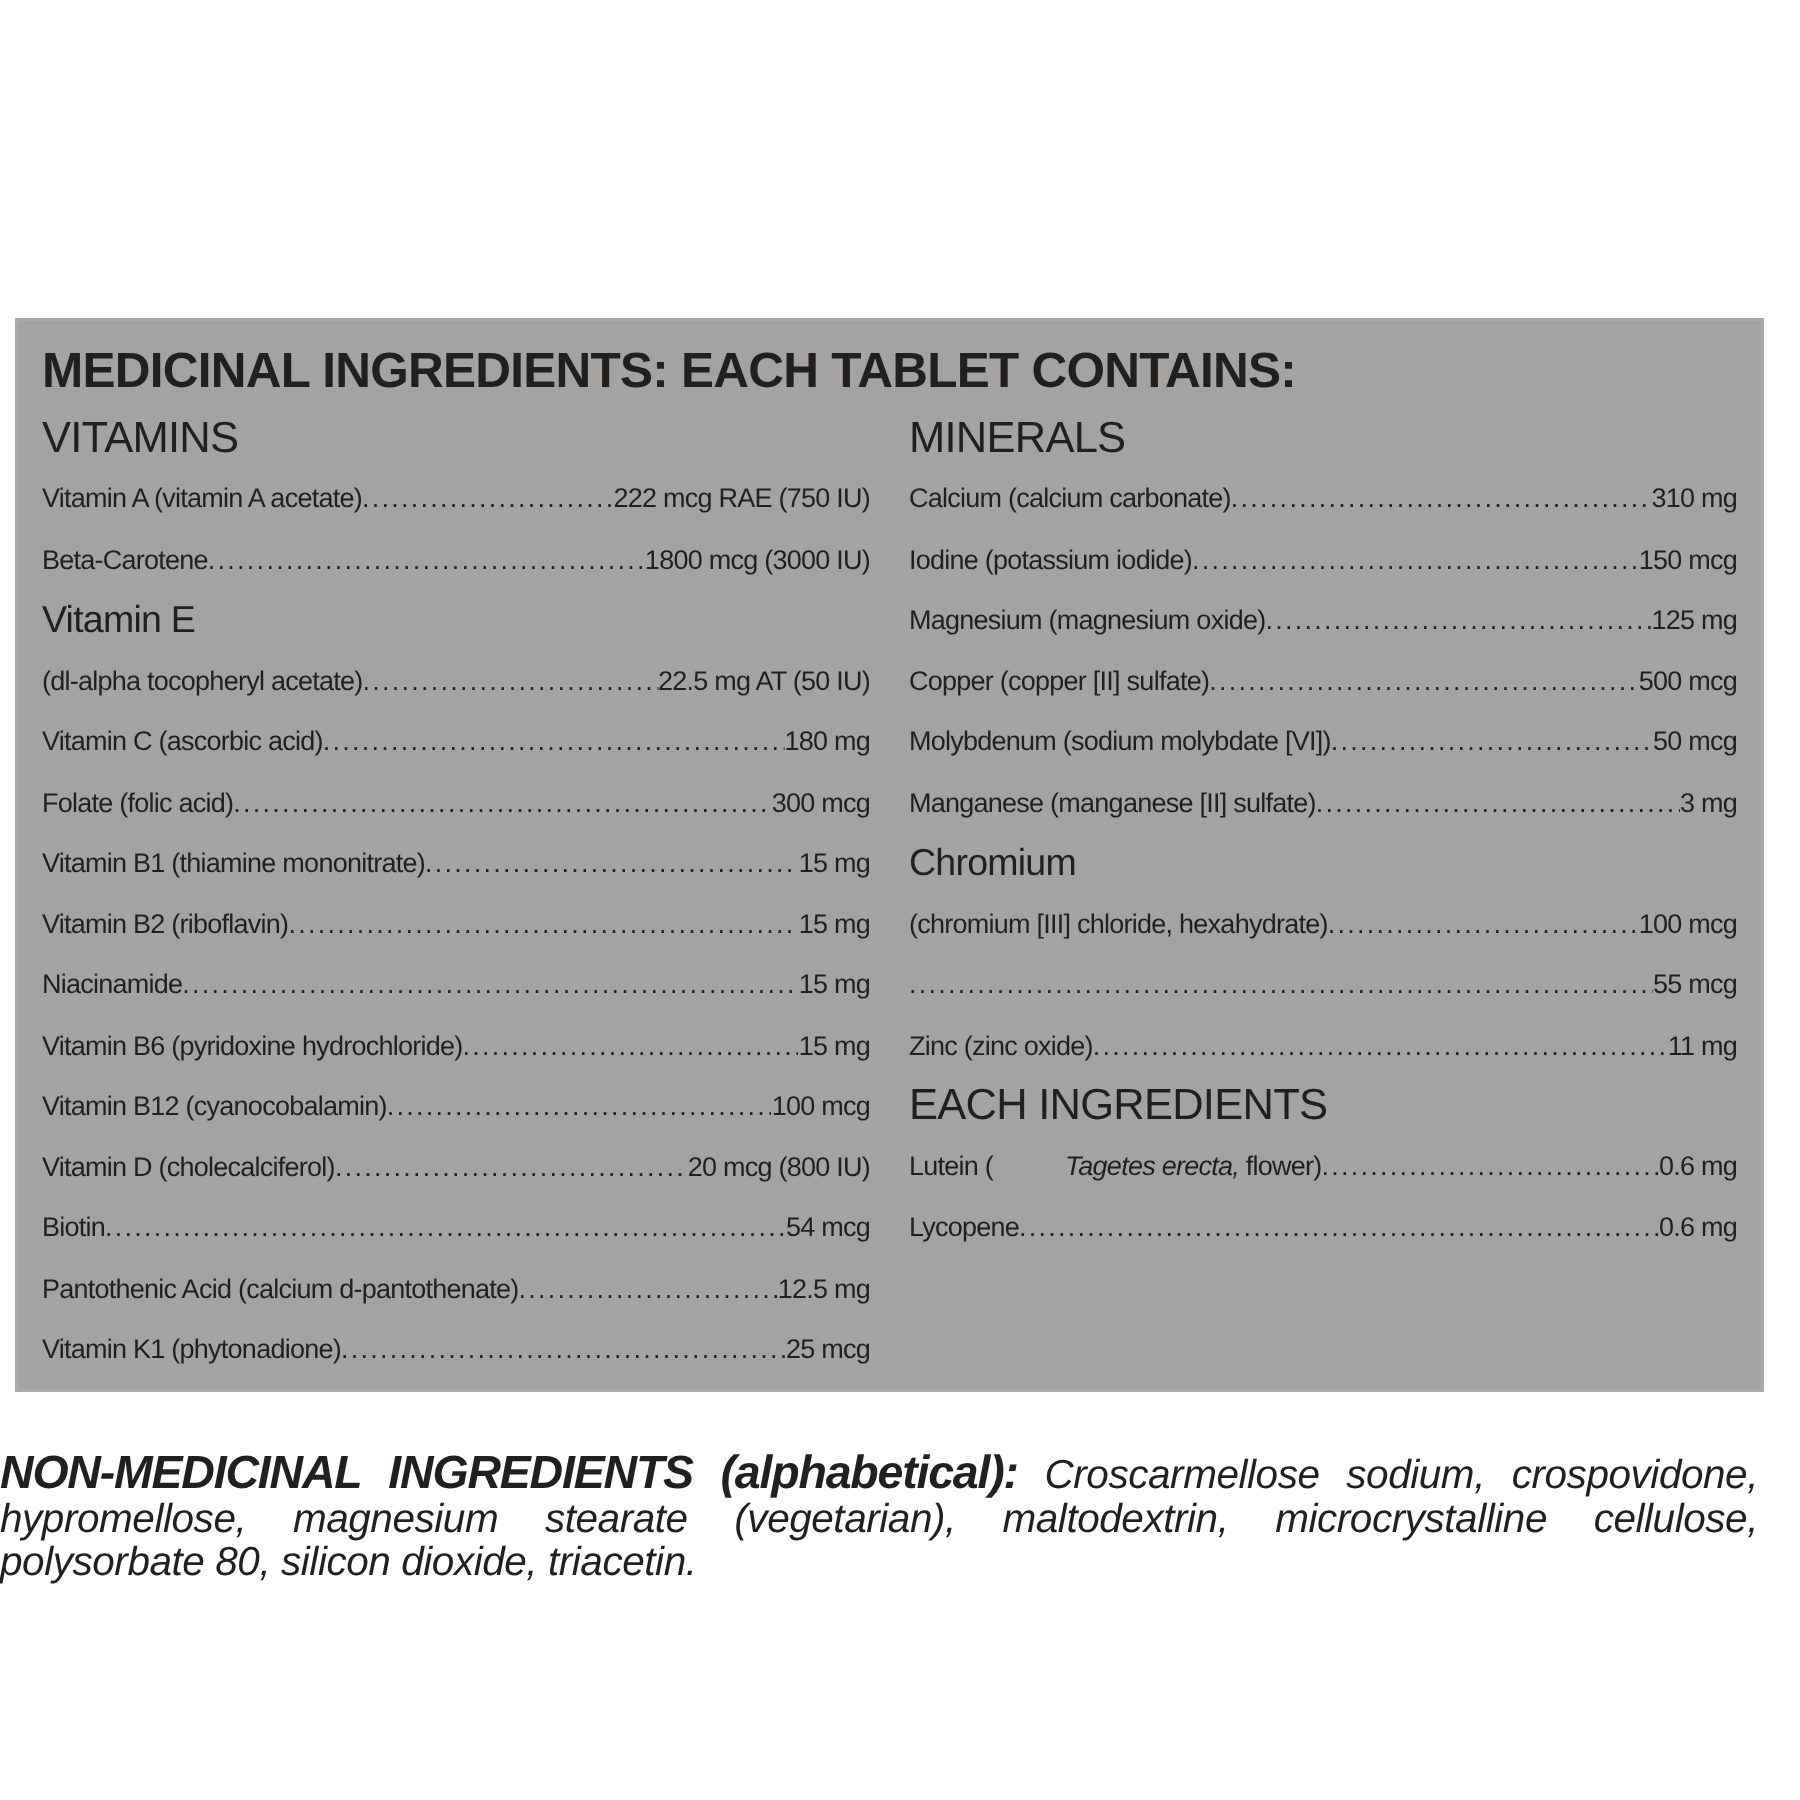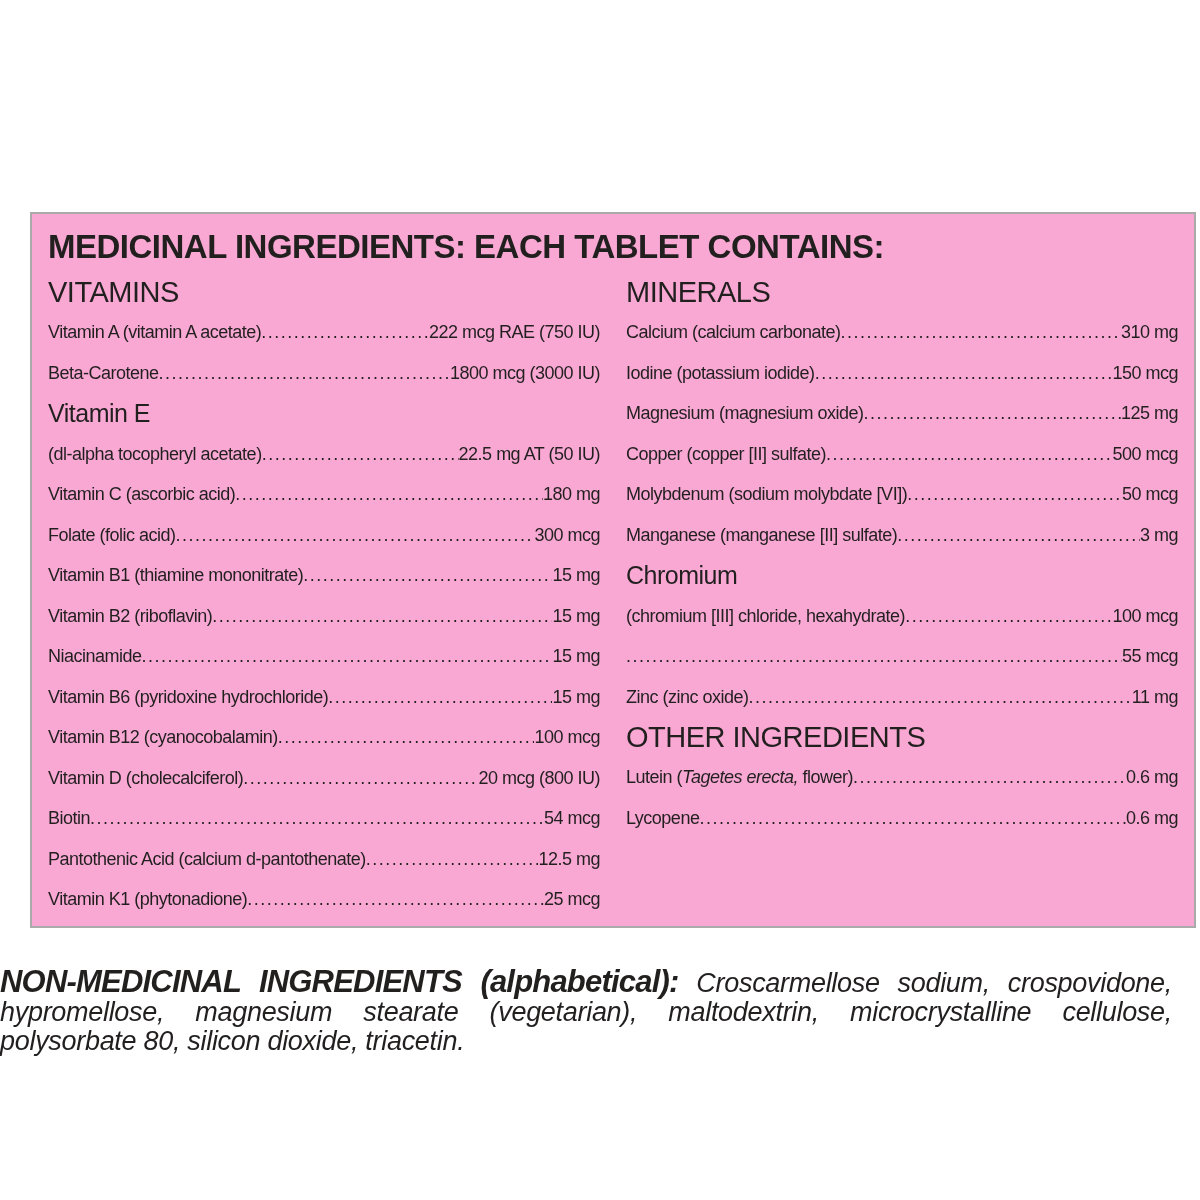--- a/index.html
+++ b/index.html
@@ -6,24 +6,24 @@
   html, body {
     margin: 0; padding: 0;
     width: 1200px; height: 1200px;
     background: #ffffff;
     font-family: "Liberation Sans", sans-serif;
     color: #221f1f;
     overflow: hidden;
   }
   .panel {
     position: absolute;
-    left: 30px; top: 212px;
+    left: 10px; top: 212px;
     width: 1166px; height: 716px;
     border: 2px solid #aaaaaa;
-    background: #f9a8d4;
+    background: #a3a3a3;
     padding: 10px 16px 8px 16px;
   }
   .panel-title {
     font-size: 33px;
     font-weight: bold;
     letter-spacing: -0.5px;
     line-height: 46px;
     white-space: nowrap;
   }
   .cols {
@@ -44,21 +44,21 @@
   }
   .row {
     display: flex;
     align-items: baseline;
     font-size: 18px;
     letter-spacing: -0.5px;
     line-height: 40.5px;
     white-space: nowrap;
   }
   .lbl, .val { flex: 0 0 auto; }
-  .lbl .it { font-style: italic; }
+  .lbl .it { font-style: italic; margin-left: 48px; }
   .dots {
     flex: 1 1 auto;
     min-width: 4px;
     overflow: hidden;
     letter-spacing: 1.5px;
     color: #221f1f;
   }
   .name-line { font-size: 25px; letter-spacing: -0.5px; line-height: 40.5px; white-space: nowrap; }
   .footer {
     position: absolute;
@@ -202,21 +202,21 @@
       <div class="row">
         <span class="dots">................................................................................................................................................................</span>
         <span class="val">55 mcg</span>
       </div>
       <div class="row">
         <span class="lbl">Zinc (zinc oxide)</span>
         <span class="dots">................................................................................................................................................................</span>
         <span class="val">11 mg</span>
       </div>
 
-      <div class="sec-heading">OTHER INGREDIENTS</div>
+      <div class="sec-heading">EACH INGREDIENTS</div>
 
       <div class="row">
         <span class="lbl"><span>Lutein (</span><span class="it">Tagetes erecta,</span><span> flower)</span></span>
         <span class="dots">................................................................................................................................................................</span>
         <span class="val">0.6 mg</span>
       </div>
       <div class="row">
         <span class="lbl">Lycopene</span>
         <span class="dots">................................................................................................................................................................</span>
         <span class="val">0.6 mg</span>

